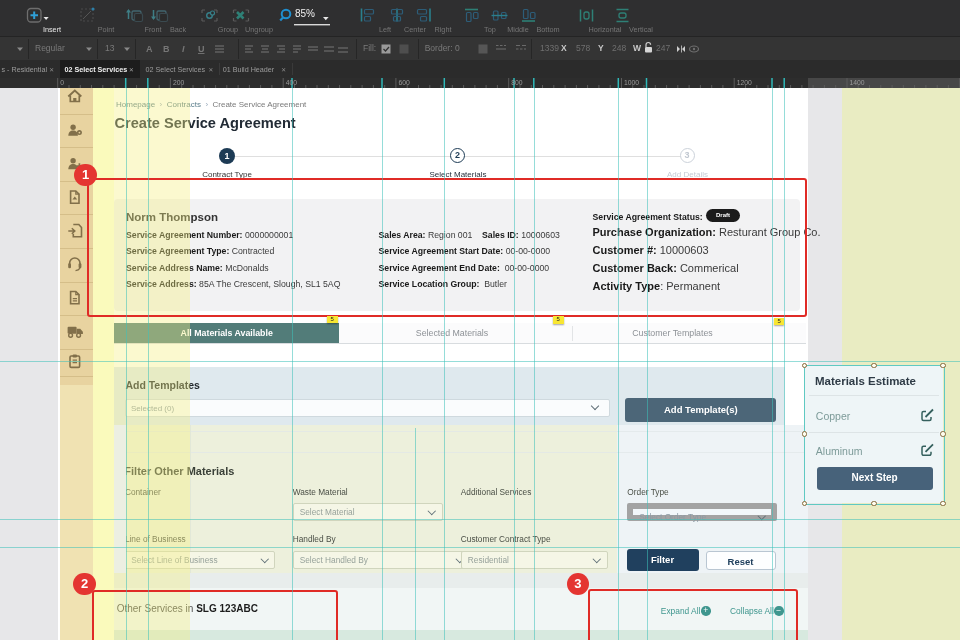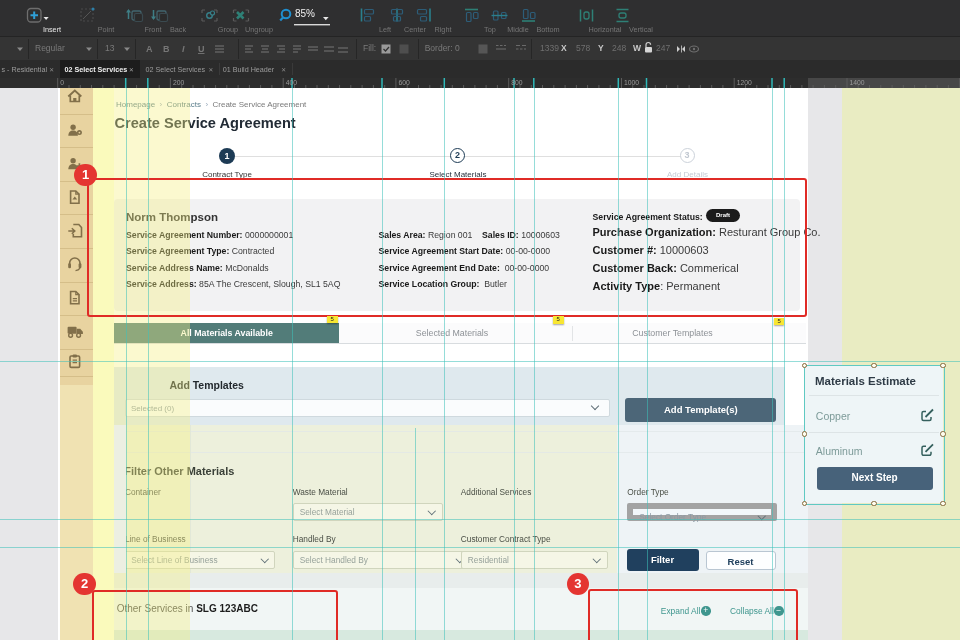--- a/index.html
+++ b/index.html
@@ -53,21 +53,21 @@
    <div><span class="b" style="color:#191919;">Activity Type</span>: Permanent</div>
  </div>
 
  <div class="cv" style="left:114px;top:234.8px;width:691.5px;height:20.6px;background:#fbfbfc;border-bottom:1px solid #d8dcdf;"></div>
  <div class="cv b" style="left:114.4px;top:234.8px;width:224.6px;height:20.6px;background:#527c79;color:#fff;font-size:8.8px;text-align:center;line-height:20.6px;">All Materials Available</div>
  <div class="cv" style="left:339px;top:234.8px;width:226px;height:20.6px;color:#8d9196;font-size:8.8px;text-align:center;line-height:20.6px;">Selected Materials</div>
  <div class="cv" style="left:571.5px;top:237.8px;width:1px;height:15px;background:#e2e4e6;"></div>
  <div class="cv" style="left:572px;top:234.8px;width:201px;height:20.6px;color:#8d9196;font-size:8.8px;text-align:center;line-height:20.6px;">Customer Templates</div>
 
  <div class="cv" style="left:113.5px;top:278.5px;width:671px;height:58.5px;background:#dfe9ee;"></div>
- <div class="cv b" style="left:125.4px;top:291px;font-size:10.5px;color:#23292e;margin-left:44px;">Add Templates</div>
+ <div class="cv b" style="left:125.4px;top:291px;font-size:10.5px;color:#23292e;">Add Templates</div>
  <div class="cv" style="left:125.4px;top:310.5px;width:485px;height:18px;background:#fafcfd;border:1px solid #cfd9de;border-radius:2px;box-sizing:border-box;"></div>
  <div class="cv" style="left:131px;top:315.5px;font-size:8px;color:#8c9aa4;">Selected (0)</div>
  <div class="cv" style="left:592px;top:315px;width:5px;height:5px;border-right:1.3px solid #5f6e76;border-bottom:1.3px solid #5f6e76;transform:rotate(45deg);"></div>
  <div class="cv b" style="left:625.2px;top:309.6px;width:151.3px;height:24.3px;background:#4c6678;border-radius:3px;color:#fff;font-size:9.5px;text-align:center;line-height:24.3px;">Add Template(s)</div>
 
  <div class="cv" style="left:113.5px;top:337px;width:503.5px;height:148px;background:#edf0dc;"></div>
  <div class="cv" style="left:617px;top:337px;width:191px;height:148px;background:#eef3f6;"></div>
 
  <div class="cv" style="left:113.5px;top:337px;width:12.2px;height:148px;background:#ecefe2;z-index:42;"></div>
  <div class="cv" style="left:113.5px;top:343.2px;width:694px;height:1px;background:#dfe5e8;opacity:0.7;"></div>

